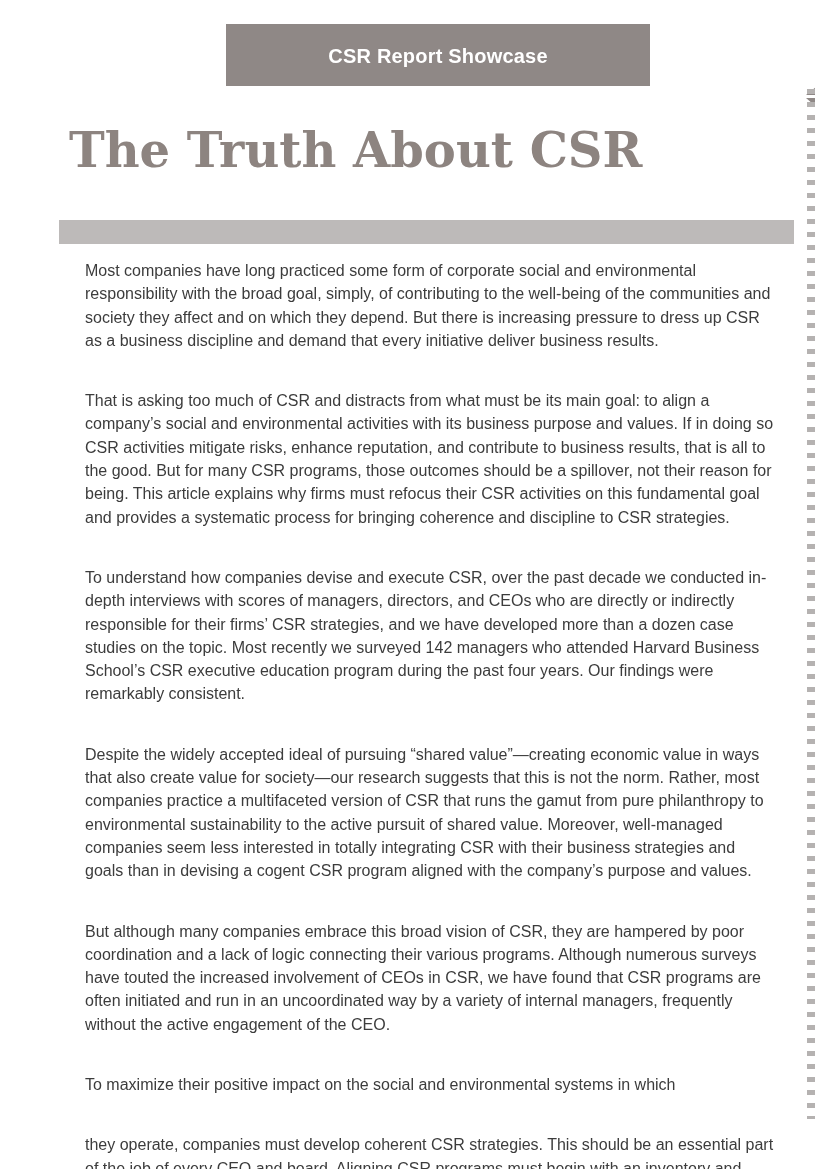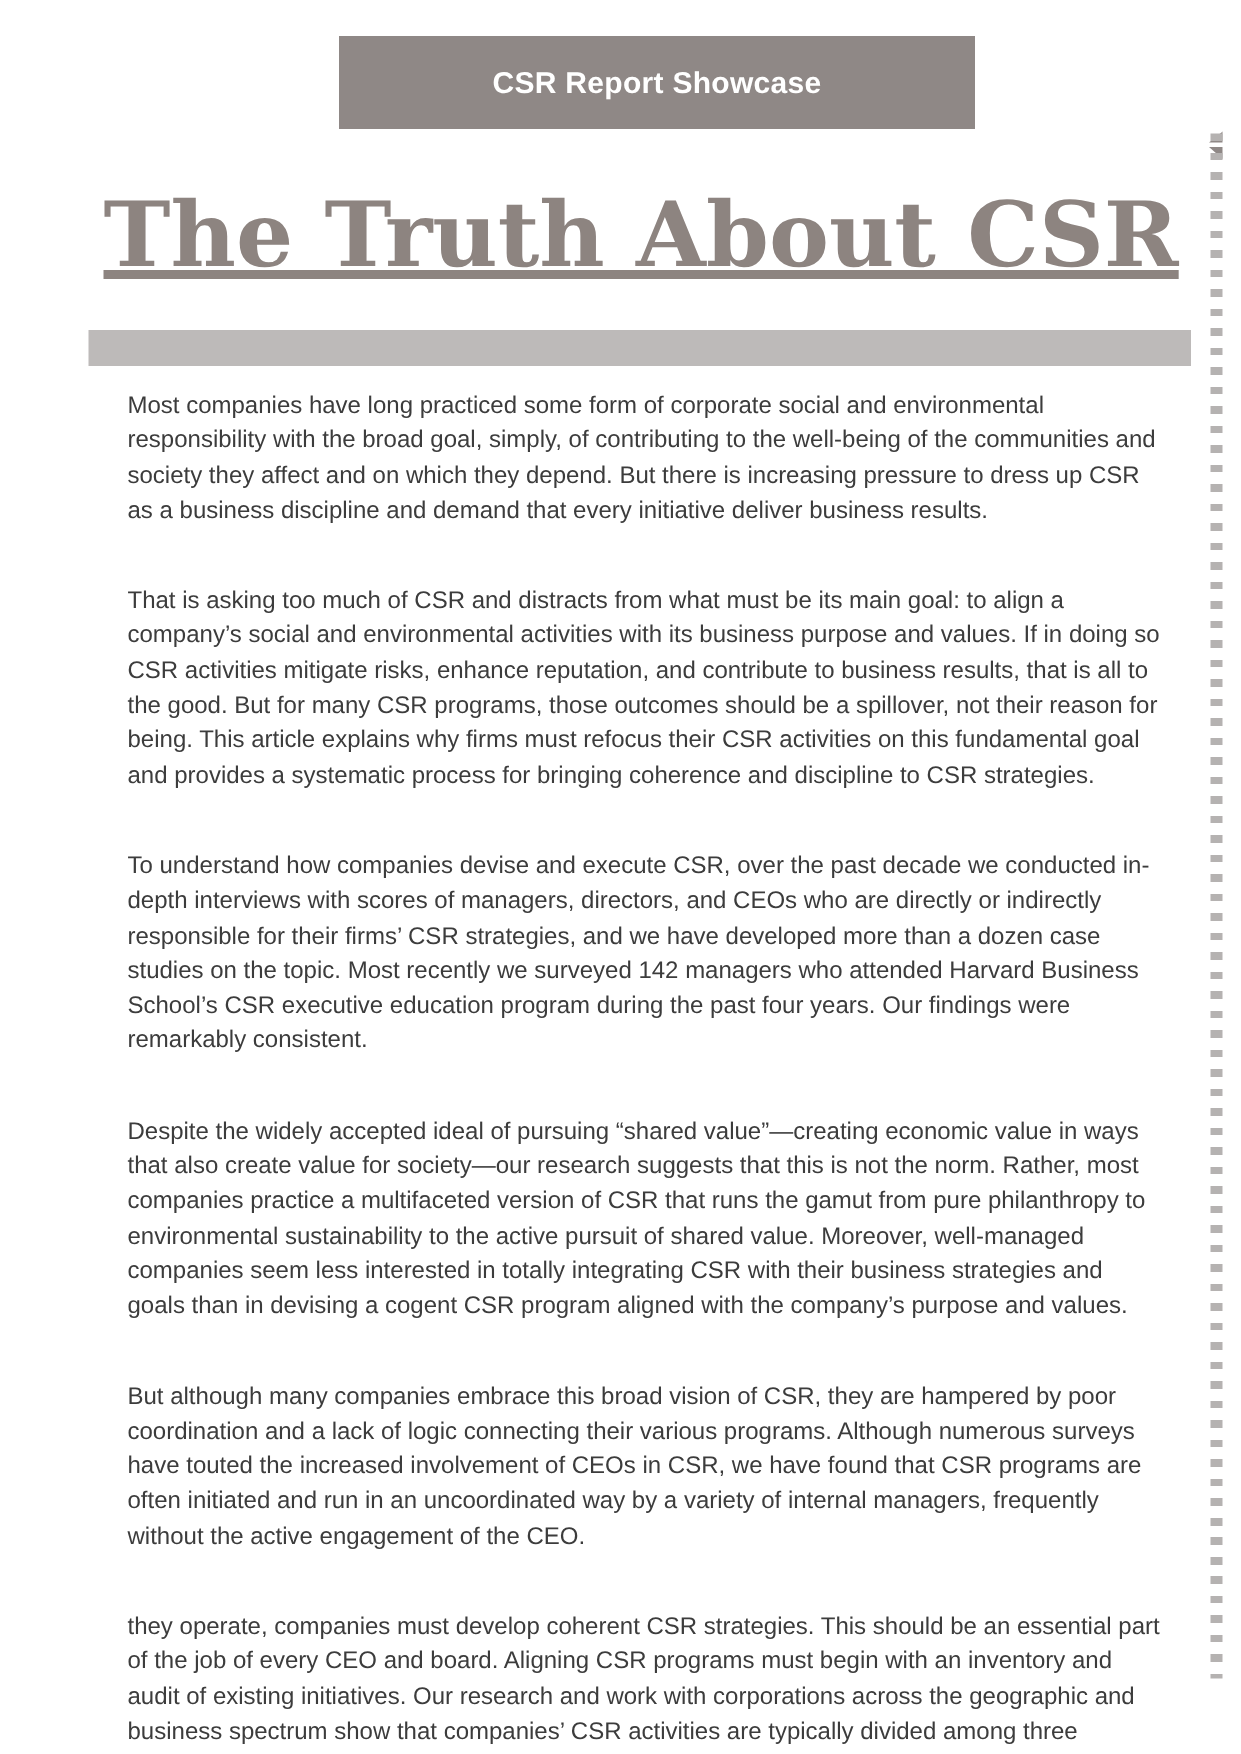--- a/index.html
+++ b/index.html
@@ -60,25 +60,24 @@
     );
   }
 
   
   .article-title {
     position: absolute;
     left: 33px; top: 86px;
     width: 740px;
     font-family: "DejaVu Serif", serif;
     font-weight: bold;
-    font-size: 60px;
+    font-size: 48px;
     letter-spacing: 0px;
     color: #8d8480;
     white-space: nowrap;
-    text-decoration: underline;
   }
   .byline {
     position: absolute;
     left: 33px; top: 158px;
     width: 737px;
     text-align: right;
     font-size: 21px;
     letter-spacing: 1.2px;
     color: #9a9a9a;
   }
@@ -135,18 +134,19 @@
 
   <hr class="title-rule">
 
   <main class="article-body" id="article-body">
 
   <p>Most companies have long practiced some form of corporate social and environmental responsibility with the broad goal, simply, of contributing to the well-being of the communities and society they affect and on which they depend. But there is increasing pressure to dress up CSR as a business discipline and demand that every initiative deliver business results.</p>
       <p>That is asking too much of CSR and distracts from what must be its main goal: to align a company’s social and environmental activities with its business purpose and values. If in doing so CSR activities mitigate risks, enhance reputation, and contribute to business results, that is all to the good. But for many CSR programs, those outcomes should be a spillover, not their reason for being. This article explains why firms must refocus their CSR activities on this fundamental goal and provides a systematic process for bringing coherence and discipline to CSR strategies.</p>
       <p>To understand how companies devise and execute CSR, over the past decade we conducted in-depth interviews with scores of managers, directors, and CEOs who are directly or indirectly responsible for their firms’ CSR strategies, and we have developed more than a dozen case studies on the topic. Most recently we surveyed 142 managers who attended Harvard Business School’s CSR executive education program during the past four years. Our findings were remarkably consistent.</p>
       <p>Despite the widely accepted ideal of pursuing “shared value”—creating economic value in ways that also create value for society—our research suggests that this is not the norm. Rather, most companies practice a multifaceted version of CSR that runs the gamut from pure philanthropy to environmental sustainability to the active pursuit of shared value. Moreover, well-managed companies seem less interested in totally integrating CSR with their business strategies and goals than in devising a cogent CSR program aligned with the company’s purpose and values.</p>
       <p>But although many companies embrace this broad vision of CSR, they are hampered by poor coordination and a lack of logic connecting their various programs. Although numerous surveys have touted the increased involvement of CEOs in CSR, we have found that CSR programs are often initiated and run in an uncoordinated way by a variety of internal managers, frequently without the active engagement of the CEO.</p>
+      <p>To maximize their positive impact on the social and environmental systems in which</p>
       <p>they operate, companies must develop coherent CSR strategies. This should be an essential part of the job of every CEO and board. Aligning CSR programs must begin with an inventory and audit of existing initiatives. Our research and work with corporations across the geographic and business spectrum show that companies’ CSR activities are typically divided among three theaters of practice. Assigning CSR activities accordingly is a crucial first step.</p>
     </main>
 
   <div class="page-number">11</div>
 
 </div>
 
 </body></html>

